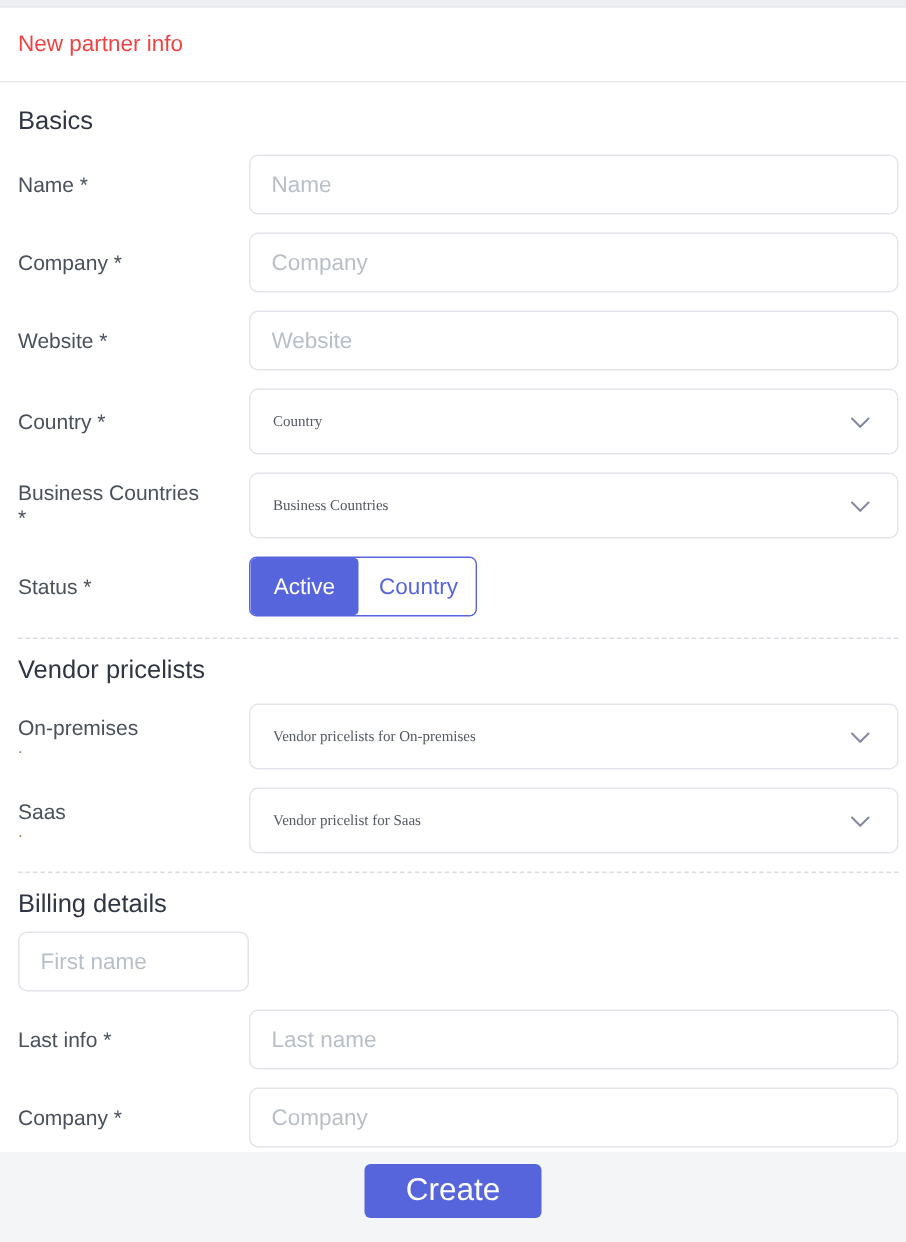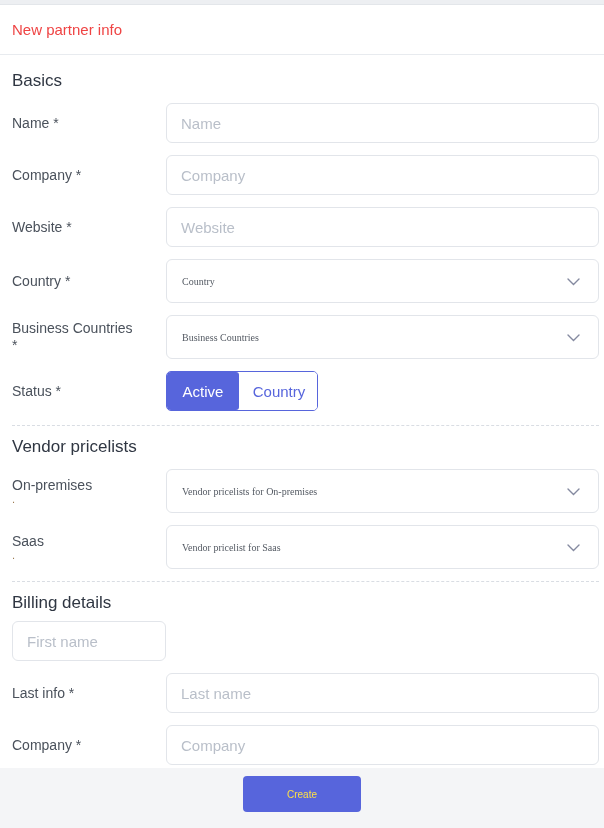--- a/index.html
+++ b/index.html
@@ -63,22 +63,22 @@
   }
   .seg-active{background:var(--accent);color:#fff;min-width:72px;border-radius:0 3px 3px 0;}
   .seg-inactive{background:#fff;color:var(--accent);min-width:76px;}
   .dlg-footer{
     position:absolute;left:0;right:0;bottom:0;height:60px;
     background:var(--footer-bg);
     display:flex;justify-content:center;align-items:flex-start;
     padding-top:8px;
   }
   .create-btn{
-    width:118px;height:36px;background:var(--accent);color:#fde047;border:none;
-    border-radius:4px;font-size:10px;cursor:pointer;
+    width:118px;height:36px;background:var(--accent);color:#ffffff;border:none;
+    border-radius:4px;font-size:21px;cursor:pointer;
     font-family:"Liberation Sans", sans-serif;
   }
 </style>
 </head>
 <body>
 
 <div class="top-strip"></div>
 
 <header class="dlg-header">
   <span class="dlg-title">New partner info</span>

